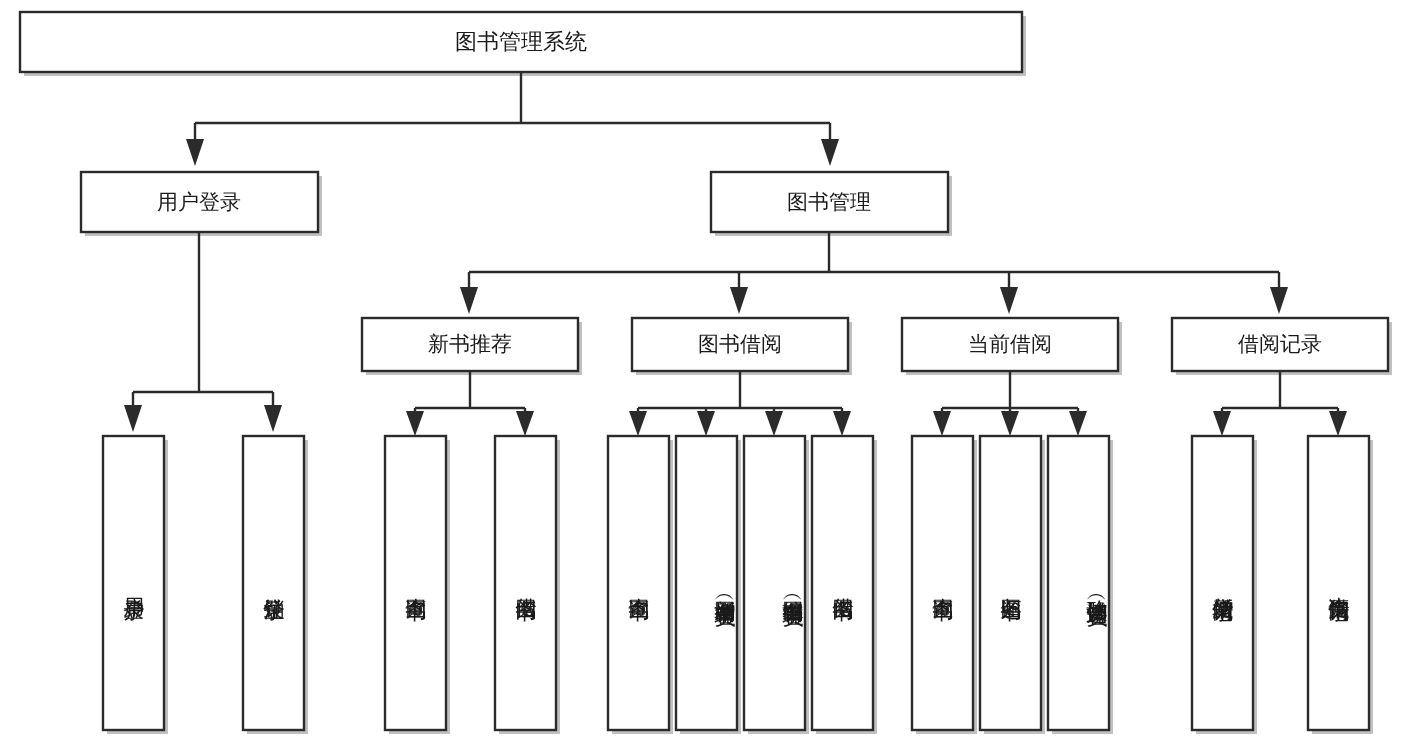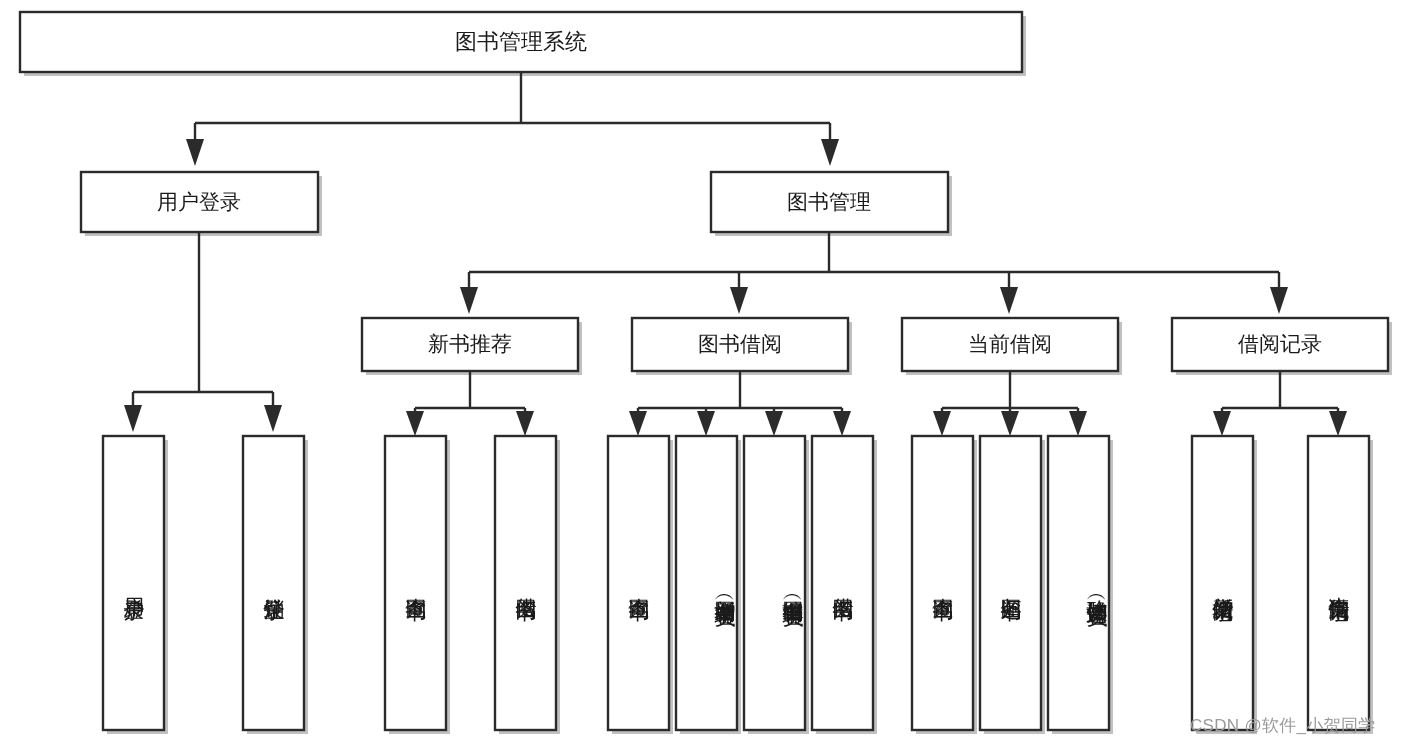--- a/index.html
+++ b/index.html
@@ -276,15 +276,14 @@
   <div class="label-vertical" style="left:744px; top:436px; width:61px; height:294px; align-items:flex-start; padding-top:8px; box-sizing:border-box;">编辑图书（管理员）</div>
   <div class="label-vertical" style="left:812px; top:436px; width:61px; height:294px;">借阅图书</div>
 
   <div class="label-vertical" style="left:912px; top:436px; width:61px; height:294px;">查询图书</div>
   <div class="label-vertical" style="left:980px; top:436px; width:61px; height:294px;">归还图书</div>
   <div class="label-vertical" style="left:1048px; top:436px; width:61px; height:294px; align-items:flex-start; padding-top:8px; box-sizing:border-box;">确认归还（管理员）</div>
 
   <div class="label-vertical" style="left:1192px; top:436px; width:61px; height:294px;">新增借阅记录</div>
   <div class="label-vertical" style="left:1308px; top:436px; width:61px; height:294px;">查询借阅记录</div>
 
-  <div class="watermark">CSDN @软件_小贺同学</div>
 
 </div>
 
 </body></html>

